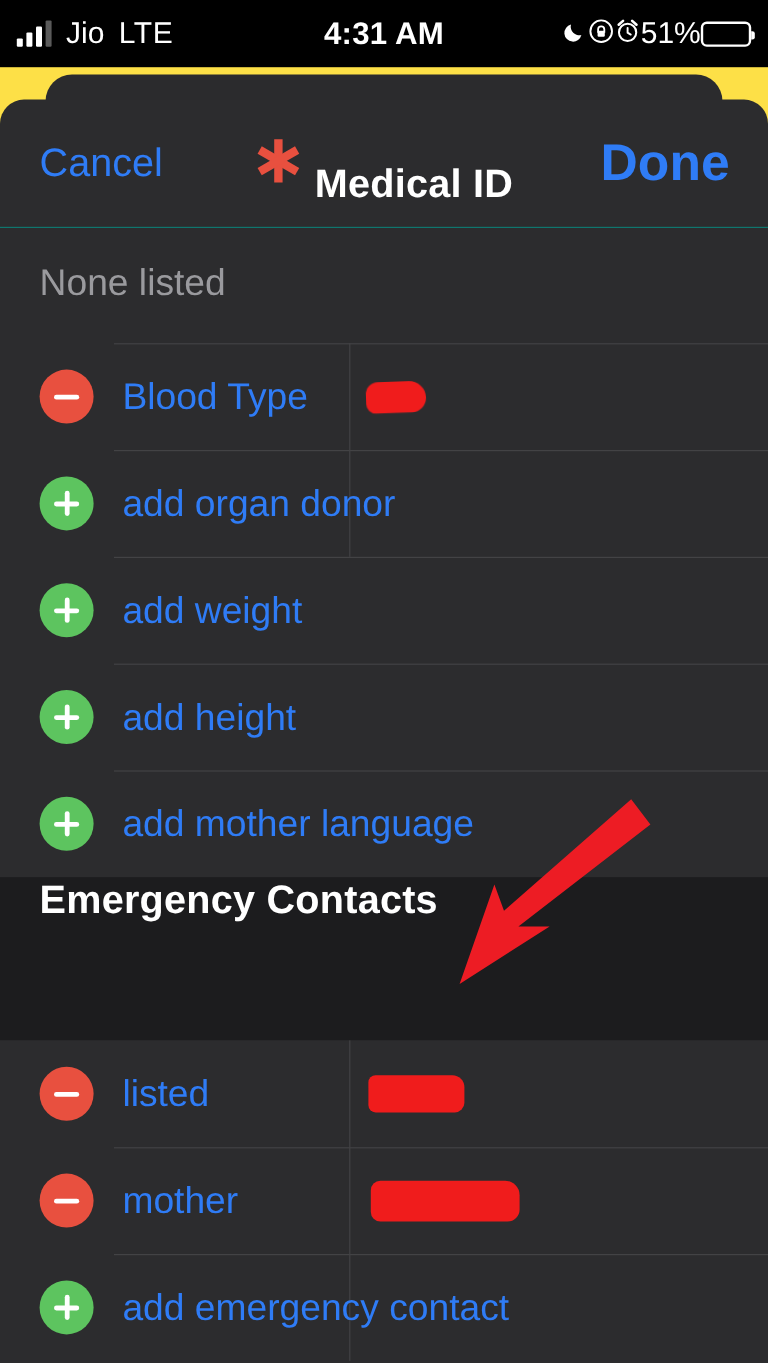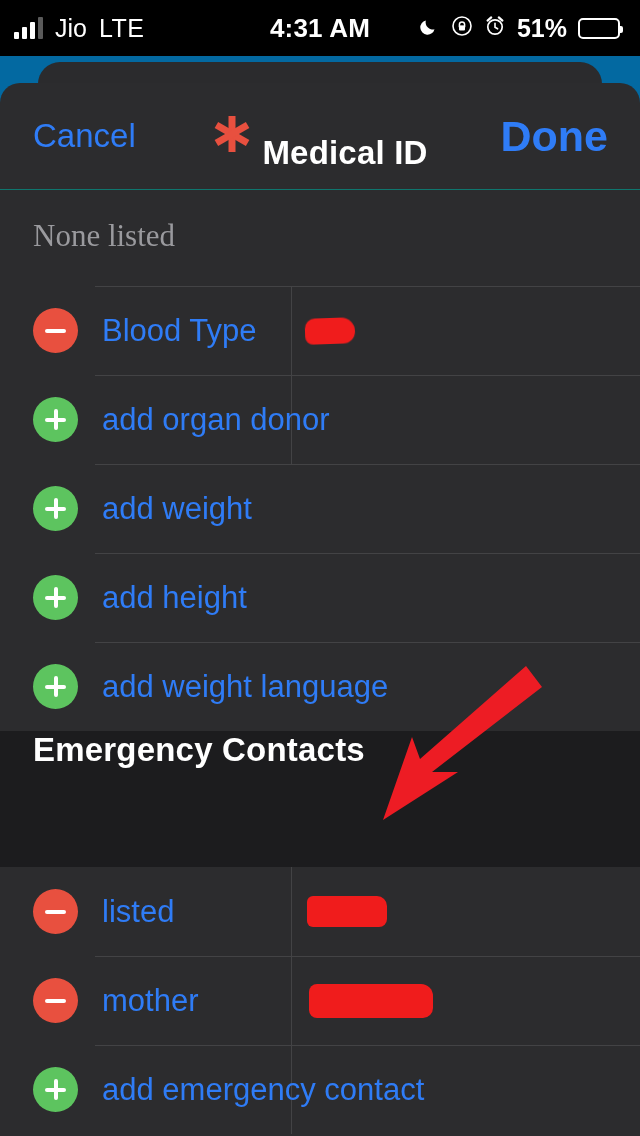--- a/index.html
+++ b/index.html
@@ -11,21 +11,21 @@
     width: 640px;
     height: 1136px;
     overflow: hidden;
     font-family: "Liberation Sans", sans-serif;
     -webkit-font-smoothing: antialiased;
   }
   #screen {
     position: relative;
     width: 640px;
     height: 1136px;
-    background: #0369a1;
+    background: #fde047;
     overflow: hidden;
   }
 
   
   #status-bar {
     position: absolute;
     left: 0; top: 0;
     width: 640px;
     height: 56px;
     background: #000000;
@@ -46,25 +46,24 @@
     left: 0; right: 0;
     text-align: center;
     font-size: 26px;
     letter-spacing: 0.2px;
     font-weight: bold;
   }
   .sb-right {
     margin-left: auto;
     display: flex;
     align-items: center;
-    gap: 11px;
-    padding-right: 20px;
+    gap: 0;
+    padding-right: 14px;
     flex: 0 0 auto;
     z-index: 2;
-    font-weight: bold;
   }
   .carrier-text { font-size: 25px; }
   .lte-text { font-size: 25px; letter-spacing: 0.5px; }
   .battery-pct { font-size: 25px; }
 
   .signal-bars {
     display: flex;
     align-items: flex-end;
     gap: 3px;
     height: 22px;
@@ -179,21 +178,20 @@
 
   
   .list-area { background: #2c2c2e; }
 
   .none-listed {
     padding: 28px 0 0 33px;
     height: 96px;
     box-sizing: border-box;
     font-size: 31px;
     color: #9a9a9e;
-    font-family: Liberation Serif, serif;
   }
 
   .row {
     position: relative;
     height: 89px;
     display: flex;
     align-items: center;
     box-sizing: border-box;
   }
   .row-sep {
@@ -415,21 +413,21 @@
         <div class="row-label">add height</div>
       </div>
 
       <div class="row no-vsep">
         <div class="row-sep"></div>
 
         <div class="circle-btn add">
             <span class="bar-h"></span>
             <span class="bar-v"></span>
           </div>
-        <div class="row-label">add weight language</div>
+        <div class="row-label">add mother language</div>
       </div>
     </div>
 
     <div class="section-header">
       <span class="section-header-title">Emergency Contacts</span>
     </div>
 
     <div class="list-area">
 
       <div class="row">

